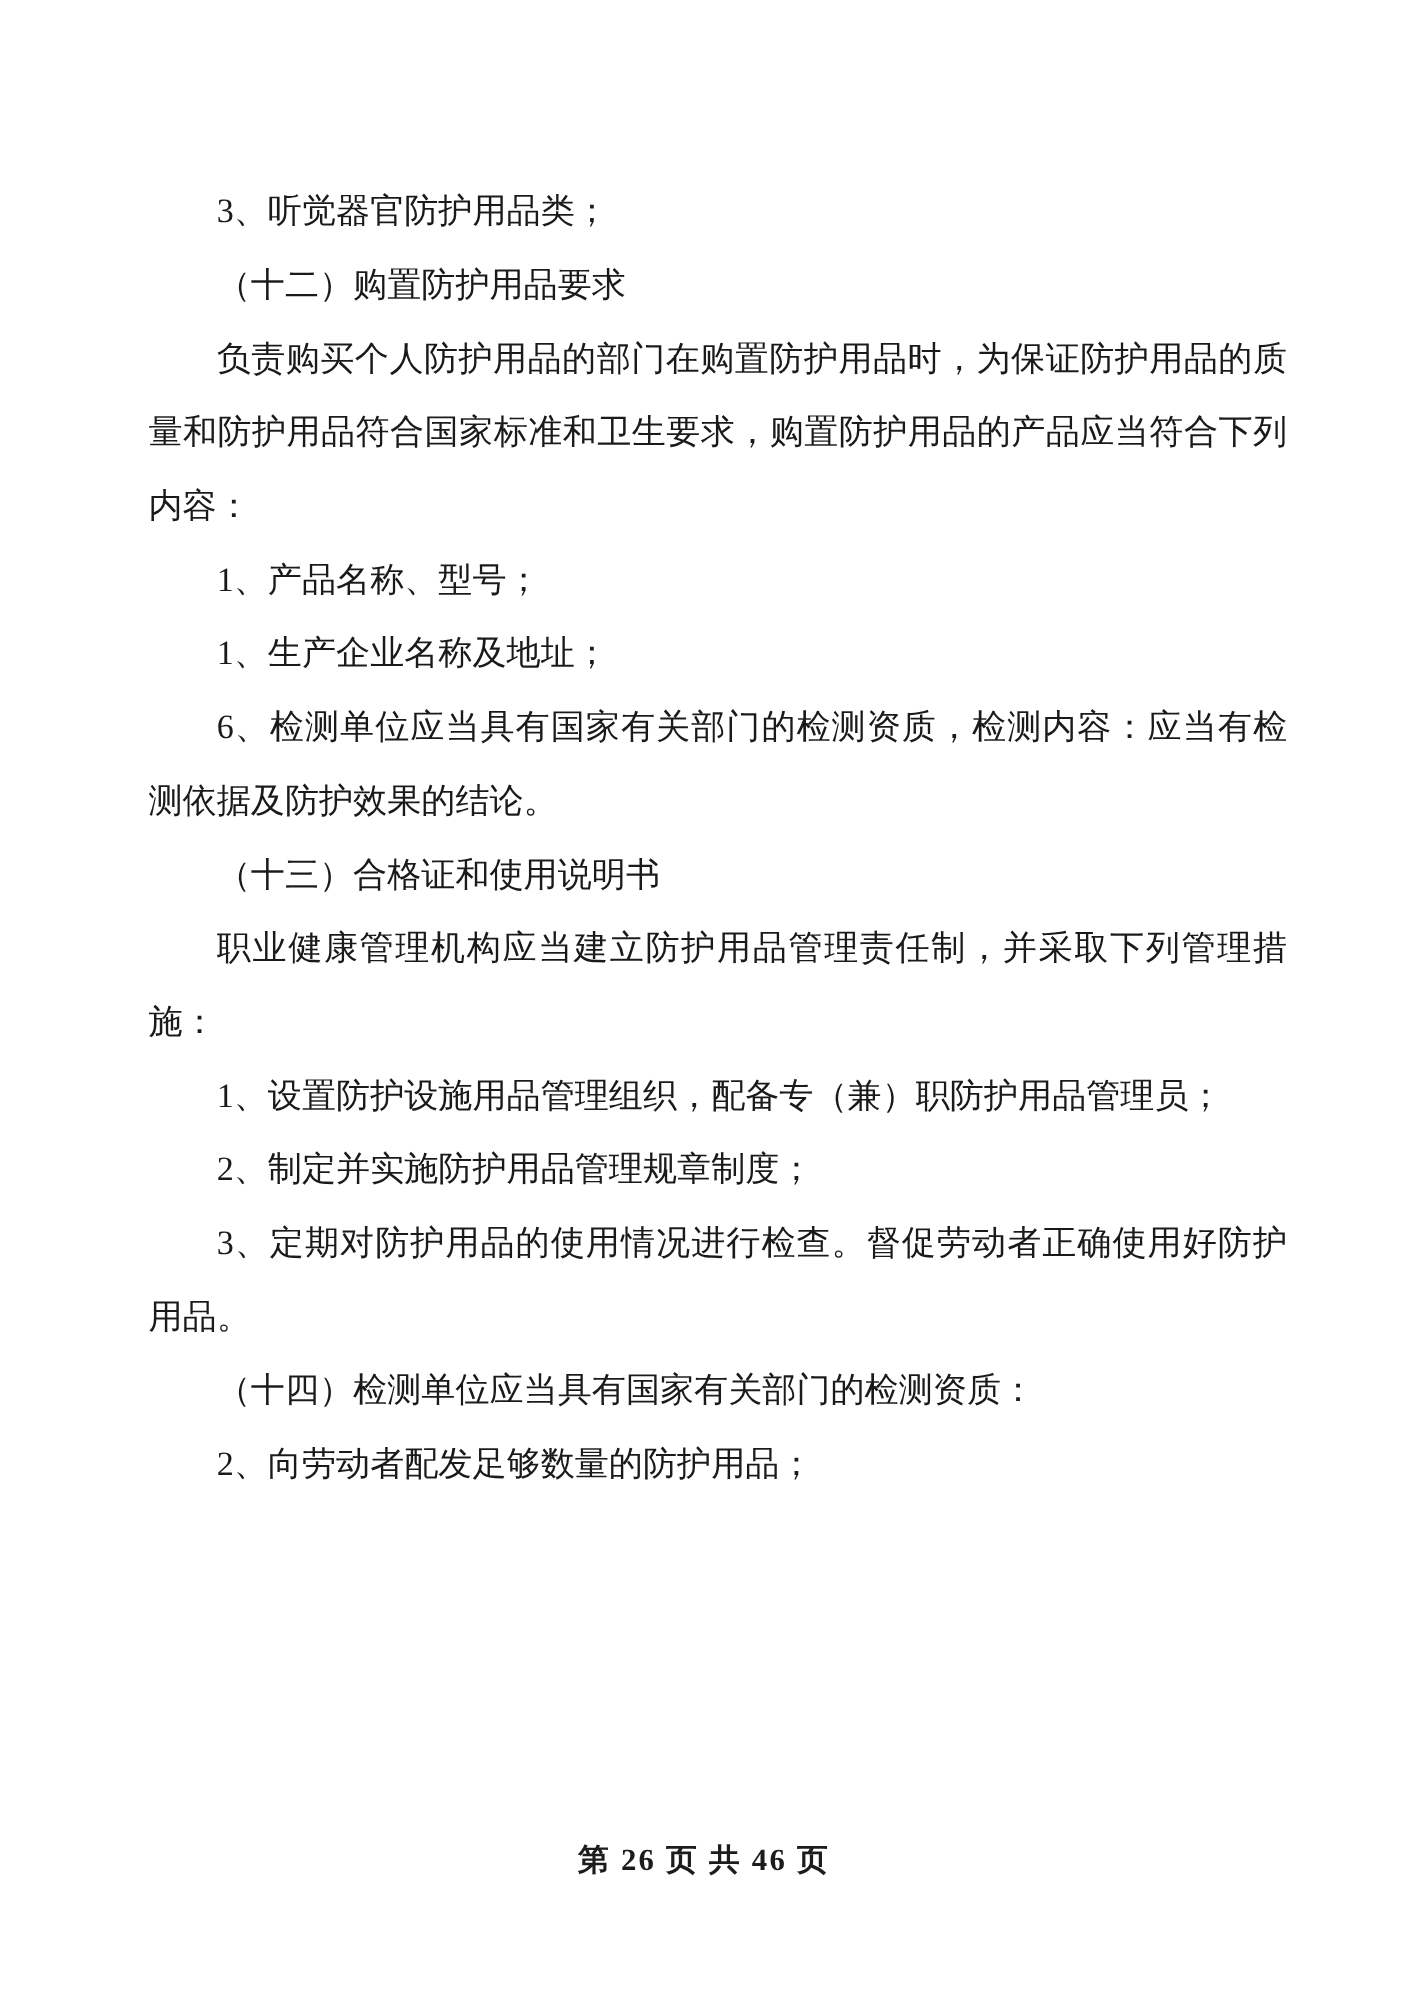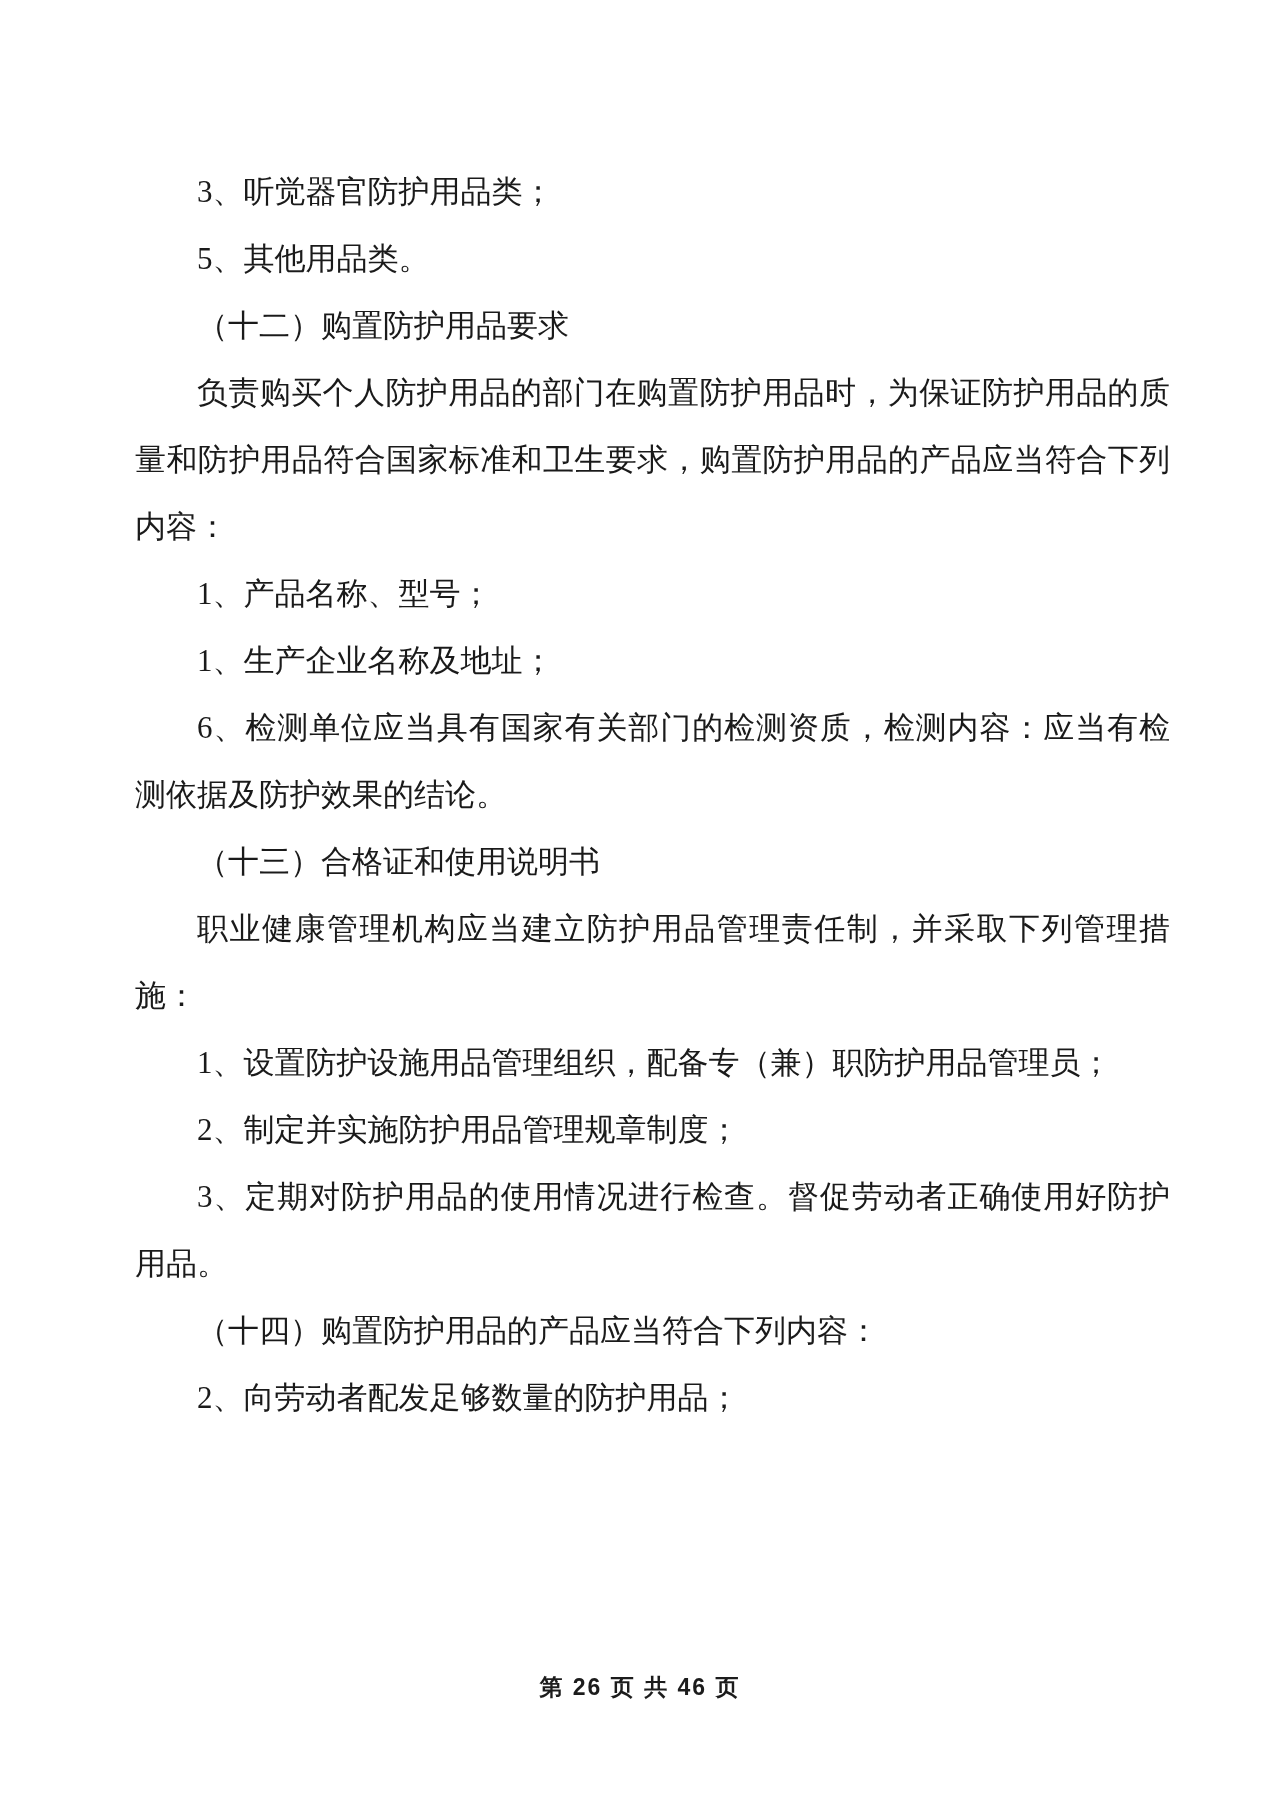--- a/index.html
+++ b/index.html
@@ -32,43 +32,42 @@
     word-break: normal;
   }
   .footer {
     position: absolute;
     left: 0;
     top: 1672px;
     width: 1280px;
     text-align: center;
   }
   .footer span {
-    font-family: Liberation Sans, sans-serif;
-    font-size: 23px;
+    font-family: Liberation Serif, serif;
+    font-size: 28px;
     font-weight: bold;
     color: #1c1c1c;
     letter-spacing: 2px;
   }
 </style>
 </head>
 <body>
 
 <div class="page">
   <main class="content">
     <p class="para">3、听觉器官防护用品类；</p>
-    <p class="para">5、其他用品类。</p>
     <p class="para">（十二）购置防护用品要求</p>
     <p class="para">负责购买个人防护用品的部门在购置防护用品时，为保证防护用品的质量和防护用品符合国家标准和卫生要求，购置防护用品的产品应当符合下列内容：</p>
     <p class="para">1、产品名称、型号；</p>
     <p class="para">1、生产企业名称及地址；</p>
     <p class="para">6、检测单位应当具有国家有关部门的检测资质，检测内容：应当有检测依据及防护效果的结论。</p>
     <p class="para">（十三）合格证和使用说明书</p>
     <p class="para">职业健康管理机构应当建立防护用品管理责任制，并采取下列管理措施：</p>
     <p class="para">1、设置防护设施用品管理组织，配备专（兼）职防护用品管理员；</p>
     <p class="para">2、制定并实施防护用品管理规章制度；</p>
     <p class="para">3、定期对防护用品的使用情况进行检查。督促劳动者正确使用好防护用品。</p>
-    <p class="para">（十四）购置防护用品的产品应当符合下列内容：</p>
+    <p class="para">（十四）检测单位应当具有国家有关部门的检测资质：</p>
     <p class="para">2、向劳动者配发足够数量的防护用品；</p>
   </main>
   <footer class="footer">
     <span>第 26 页 共 46 页</span>
   </footer>
 </div>
 
 </body></html>

